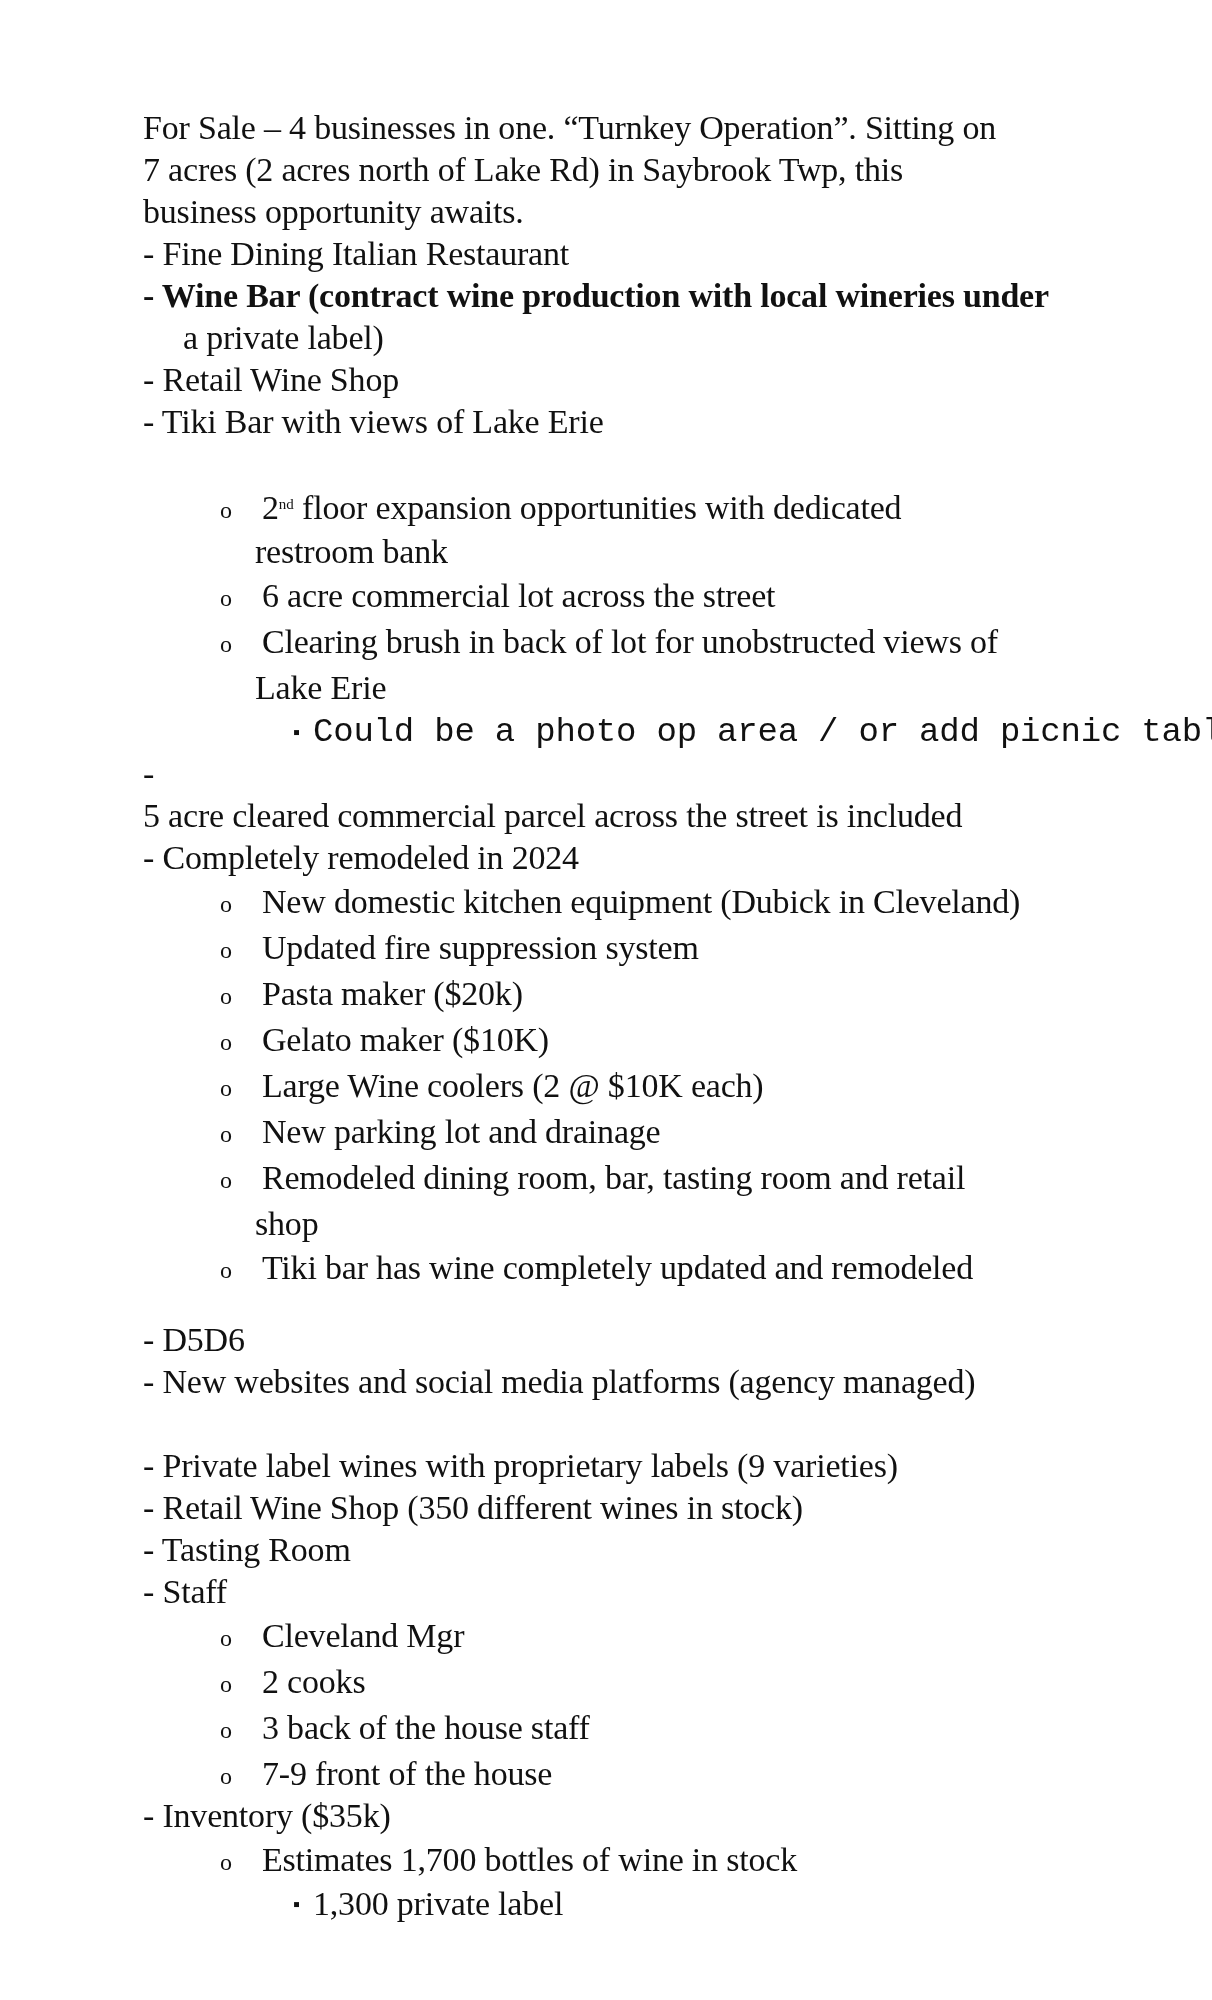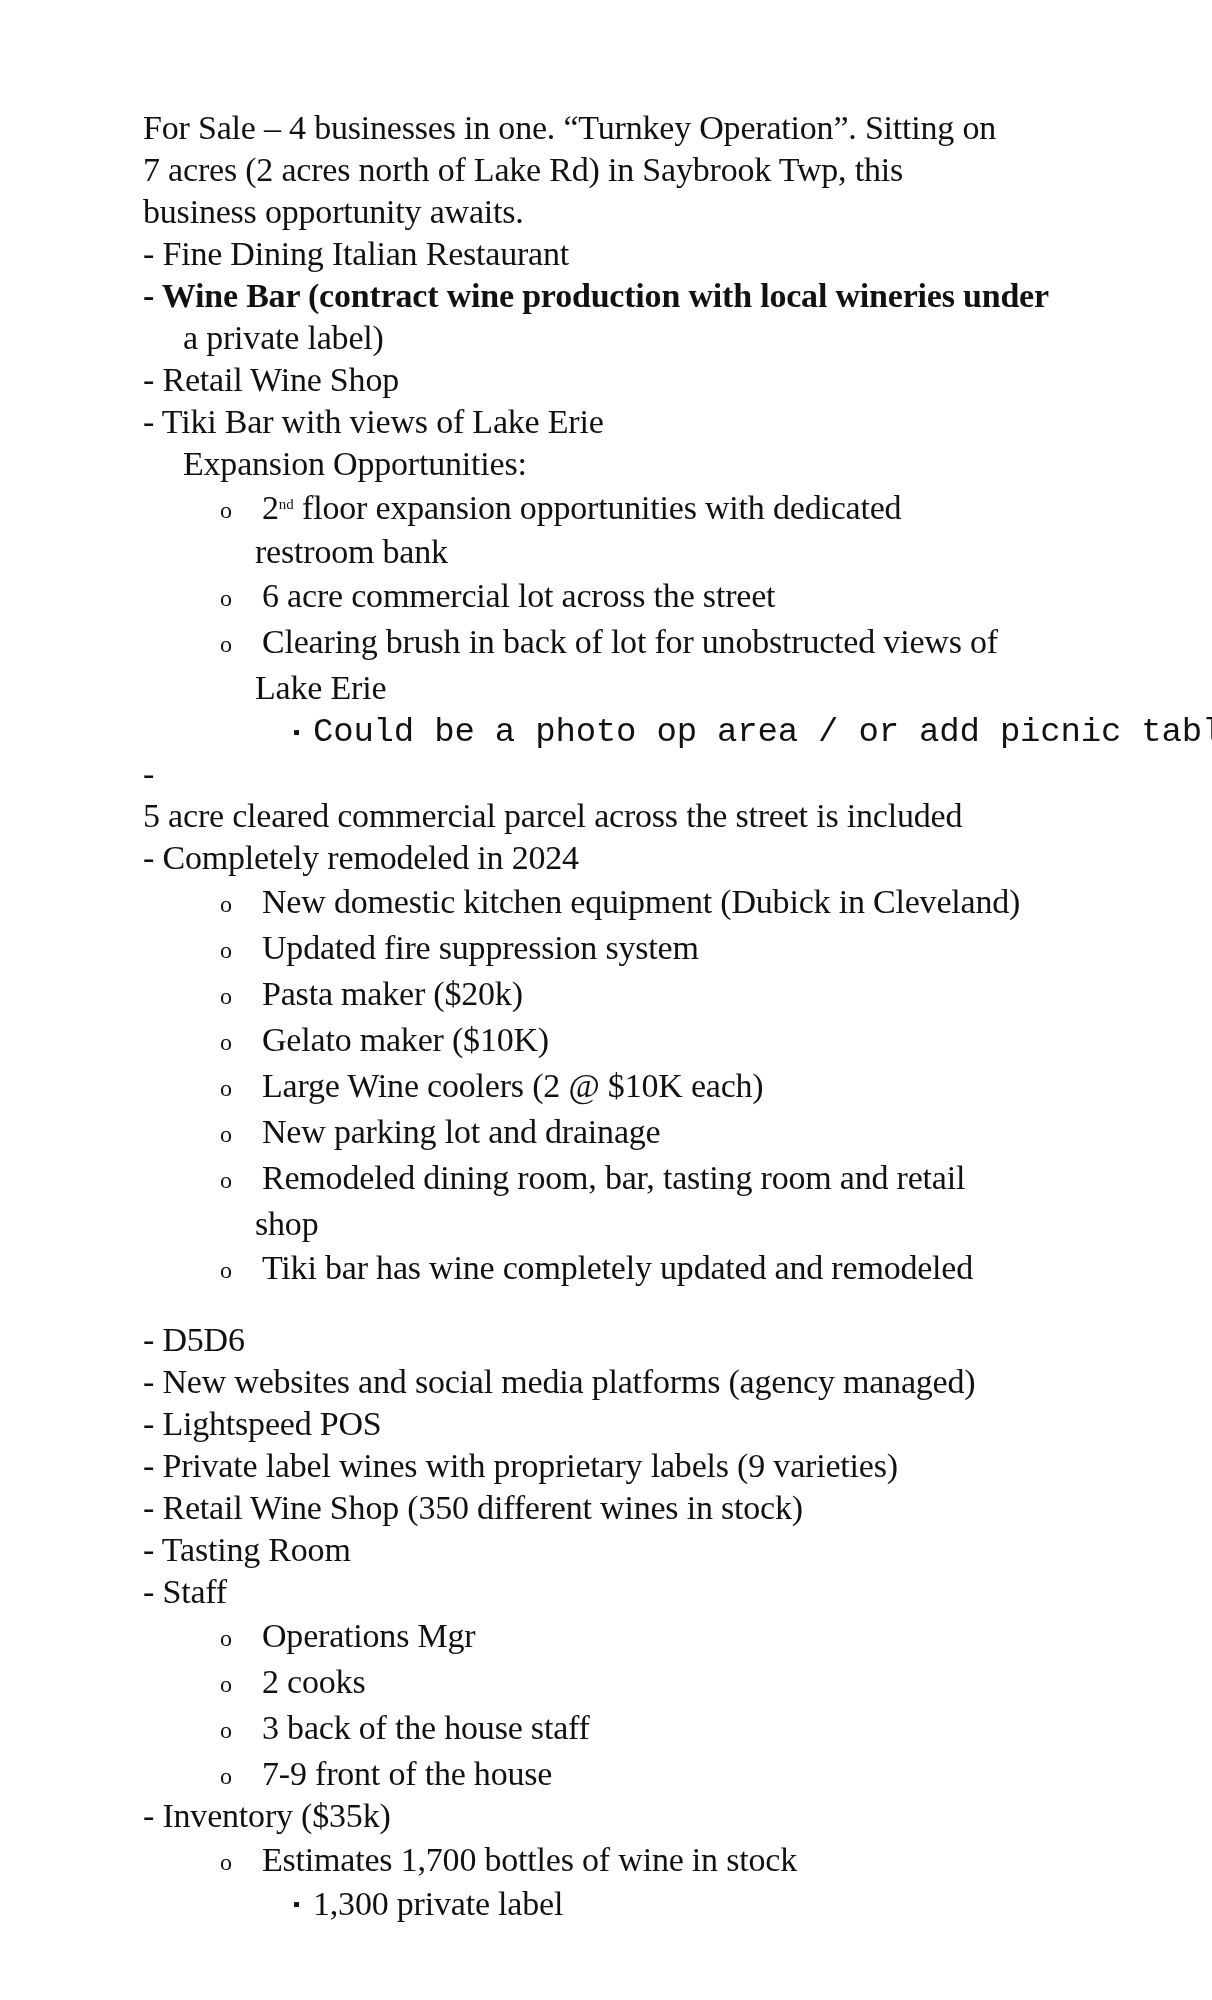--- a/index.html
+++ b/index.html
@@ -60,21 +60,20 @@
   <div class="line" style="left:143px; top:84px;">For Sale – 4 businesses in one. “Turnkey Operation”. Sitting on</div>
   <div class="line" style="left:143px; top:126px;">7 acres (2 acres north of Lake Rd) in Saybrook Twp, this</div>
   <div class="line" style="left:143px; top:168px;">business opportunity awaits.</div>
 
   <div class="line" style="left:143px; top:210px;">- Fine Dining Italian Restaurant</div>
   <div class="line" style="left:143px; top:252px;font-weight:bold;">- Wine Bar (contract wine production with local wineries under</div>
   <div class="line" style="left:183px; top:294px;">a private label)</div>
   <div class="line" style="left:143px; top:336px;">- Retail Wine Shop</div>
   <div class="line" style="left:143px; top:378px;">- Tiki Bar with views of Lake Erie</div>
 
-  <div class="line" style="left:183px; top:420px;">Expansion Opportunities:</div>
 
   <div class="line" style="left:220px; top:464px;">
     <span class="bullet-circle" style="left:0;">o</span>
     <span style="position:absolute; left:42px;"><span>2</span><sup class="ord">nd</sup><span> floor expansion opportunities with dedicated</span></span>
   </div>
   <div class="line" style="left:255px; top:508px;">restroom bank</div>
 
   <div class="line" style="left:220px; top:552px;">
     <span class="bullet-circle" style="left:0;">o</span>
     <span style="position:absolute; left:42px;">6 acre commercial lot across the street</span>
@@ -125,29 +124,28 @@
     <span style="position:absolute; left:42px;">Remodeled dining room, bar, tasting room and retail</span>
   </div>
   <div class="line" style="left:255px; top:1180px;">shop</div>
   <div class="line" style="left:220px; top:1224px;">
     <span class="bullet-circle" style="left:0;">o</span>
     <span style="position:absolute; left:42px;">Tiki bar has wine completely updated and remodeled</span>
   </div>
 
   <div class="line" style="left:143px; top:1296px;">- D5D6</div>
   <div class="line" style="left:143px; top:1338px;">- New websites and social media platforms (agency managed)</div>
-  <div class="line" style="left:143px; top:1380px;">- Lightspeed POS</div>
   <div class="line" style="left:143px; top:1422px;">- Private label wines with proprietary labels (9 varieties)</div>
   <div class="line" style="left:143px; top:1464px;">- Retail Wine Shop (350 different wines in stock)</div>
   <div class="line" style="left:143px; top:1506px;">- Tasting Room</div>
   <div class="line" style="left:143px; top:1548px;">- Staff</div>
 
   <div class="line" style="left:220px; top:1592px;">
     <span class="bullet-circle" style="left:0;">o</span>
-    <span style="position:absolute; left:42px;">Operations Mgr</span>
+    <span style="position:absolute; left:42px;">Cleveland Mgr</span>
   </div>
   <div class="line" style="left:220px; top:1638px;">
     <span class="bullet-circle" style="left:0;">o</span>
     <span style="position:absolute; left:42px;">2 cooks</span>
   </div>
   <div class="line" style="left:220px; top:1684px;">
     <span class="bullet-circle" style="left:0;">o</span>
     <span style="position:absolute; left:42px;">3 back of the house staff</span>
   </div>
   <div class="line" style="left:220px; top:1730px;">

